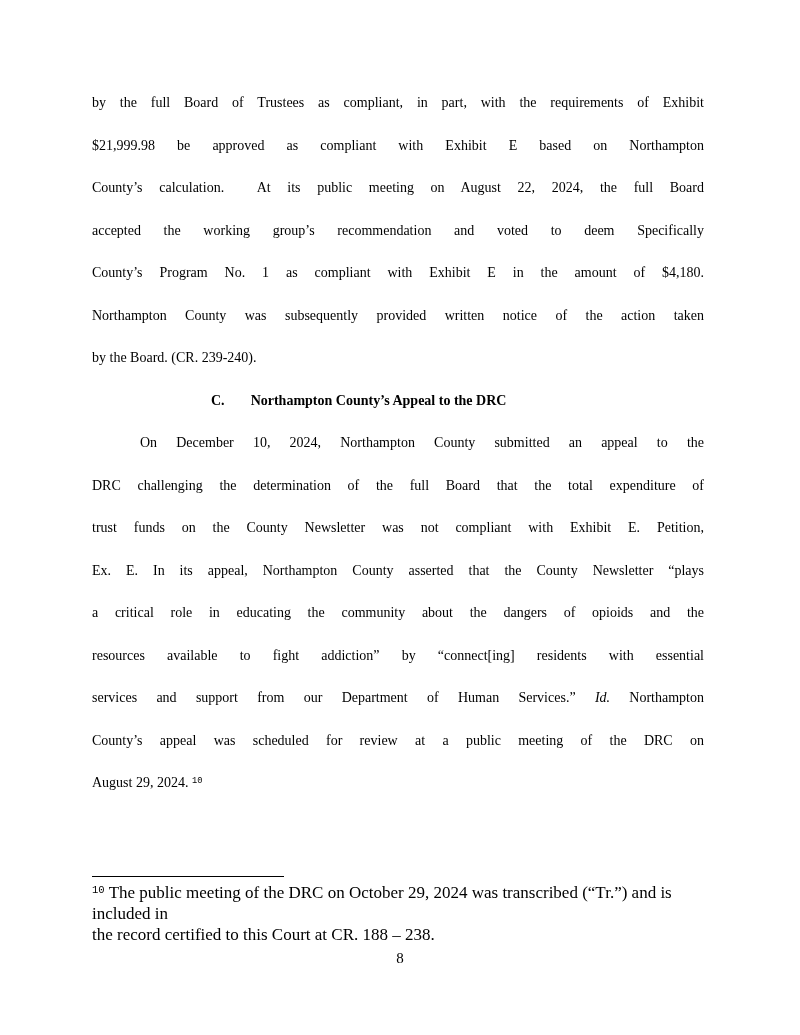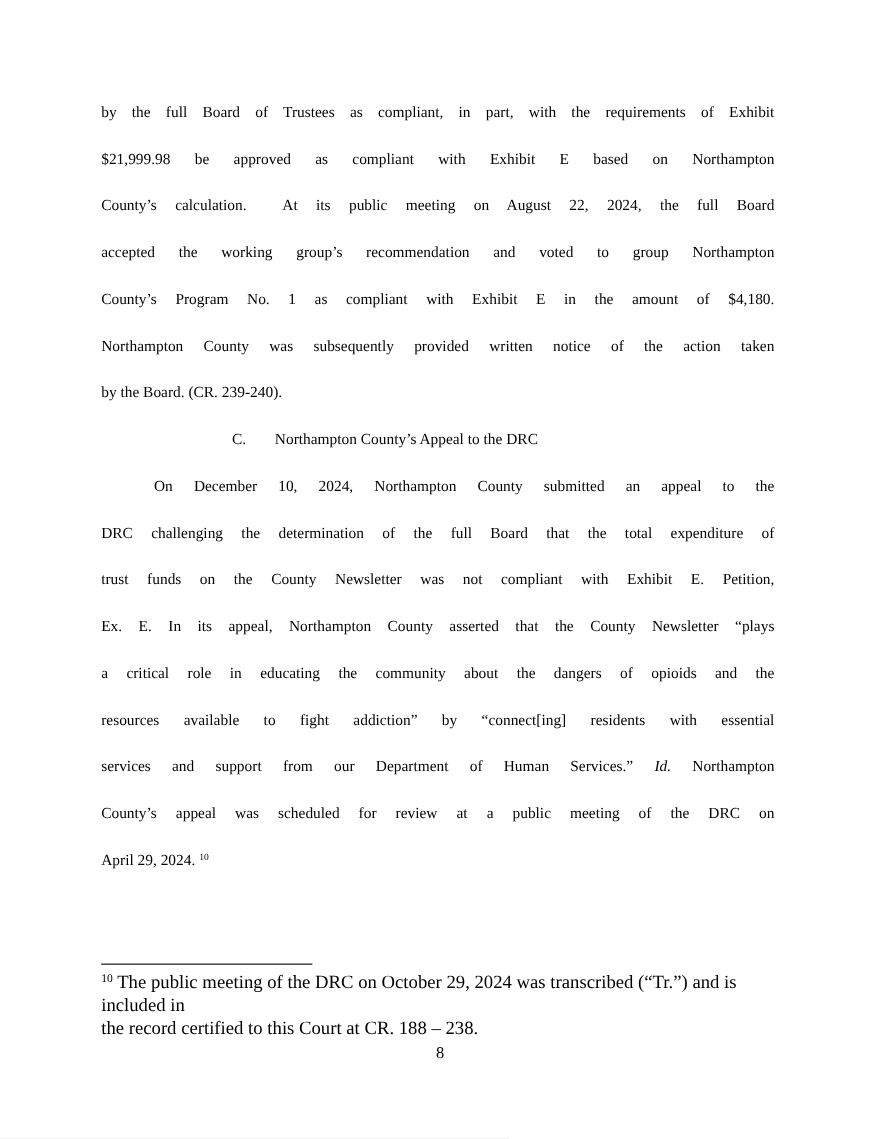--- a/index.html
+++ b/index.html
@@ -23,30 +23,31 @@
     height: 42.5px;
     line-height: 42.5px;
     text-align: justify;
     text-align-last: justify;
   }
   .line.last { text-align-last: left; }
   .line.indent { text-indent: 48px; }
   .heading {
     height: 42.5px;
     line-height: 42.5px;
-    font-weight: normal;
+    font-weight: bold;
   }
   .h-num { margin-left: 119px; }
   .h-title { margin-left: 26px; }
   sup, .sup {
     font-size: 0.62em;
     line-height: 0;
     position: relative;
     top: -0.45em;
     vertical-align: baseline;
+    font-family: Liberation Mono, monospace;
   }
   .it { font-style: italic; }
   .footnote {
     position: absolute;
     left: 92px;
     top: 876px;
     width: 612px;
     font-size: 17px;
   }
   .fn-rule {
@@ -69,34 +70,34 @@
 </style>
 </head>
 <body>
 
 <div class="page">
 
   <div class="body-text">
       <div class="line">by the full Board of Trustees as compliant, in part, with the requirements of Exhibit</div>
       <div class="line">$21,999.98 be approved as compliant with Exhibit E based on Northampton</div>
       <div class="line">County’s calculation.&nbsp; At its public meeting on August 22, 2024, the full Board</div>
-      <div class="line">accepted the working group’s recommendation and voted to group Northampton</div>
+      <div class="line">accepted the working group’s recommendation and voted to deem Specifically</div>
       <div class="line">County’s Program No. 1 as compliant with Exhibit E in the amount of $4,180.</div>
       <div class="line">Northampton County was subsequently provided written notice of the action taken</div>
       <div class="line last">by the Board. (CR. 239-240).</div>
       <div class="heading"><span class="h-num">C.</span><span class="h-title">Northampton County’s Appeal to the DRC</span></div>
       <div class="line indent">On December 10, 2024, Northampton County submitted an appeal to the</div>
       <div class="line">DRC challenging the determination of the full Board that the total expenditure of</div>
       <div class="line">trust funds on the County Newsletter was not compliant with Exhibit E. Petition,</div>
       <div class="line">Ex. E. In its appeal, Northampton County asserted that the County Newsletter “plays</div>
       <div class="line">a critical role in educating the community about the dangers of opioids and the</div>
       <div class="line">resources available to fight addiction” by “connect[ing] residents with essential</div>
       <div class="line"><span>services and support from our Department of Human Services.” </span><span class="it">Id.</span><span> Northampton</span></div>
       <div class="line">County’s appeal was scheduled for review at a public meeting of the DRC on</div>
-      <div class="line last"><span>April 29, 2024. </span><sup>10</sup></div>
+      <div class="line last"><span>August 29, 2024. </span><sup>10</sup></div>
     </div>
 
   <div class="footnote">
     <div class="fn-rule"></div>
     <div class="fn-line"><sup class="fn-sup">10</sup><span>The public meeting of the DRC on October 29, 2024 was transcribed (“Tr.”) and is included in</span></div>
     <div class="fn-line"><span>the record certified to this Court at CR. 188 – 238.</span></div>
   </div>
 
   <div class="page-num">8</div>
 

